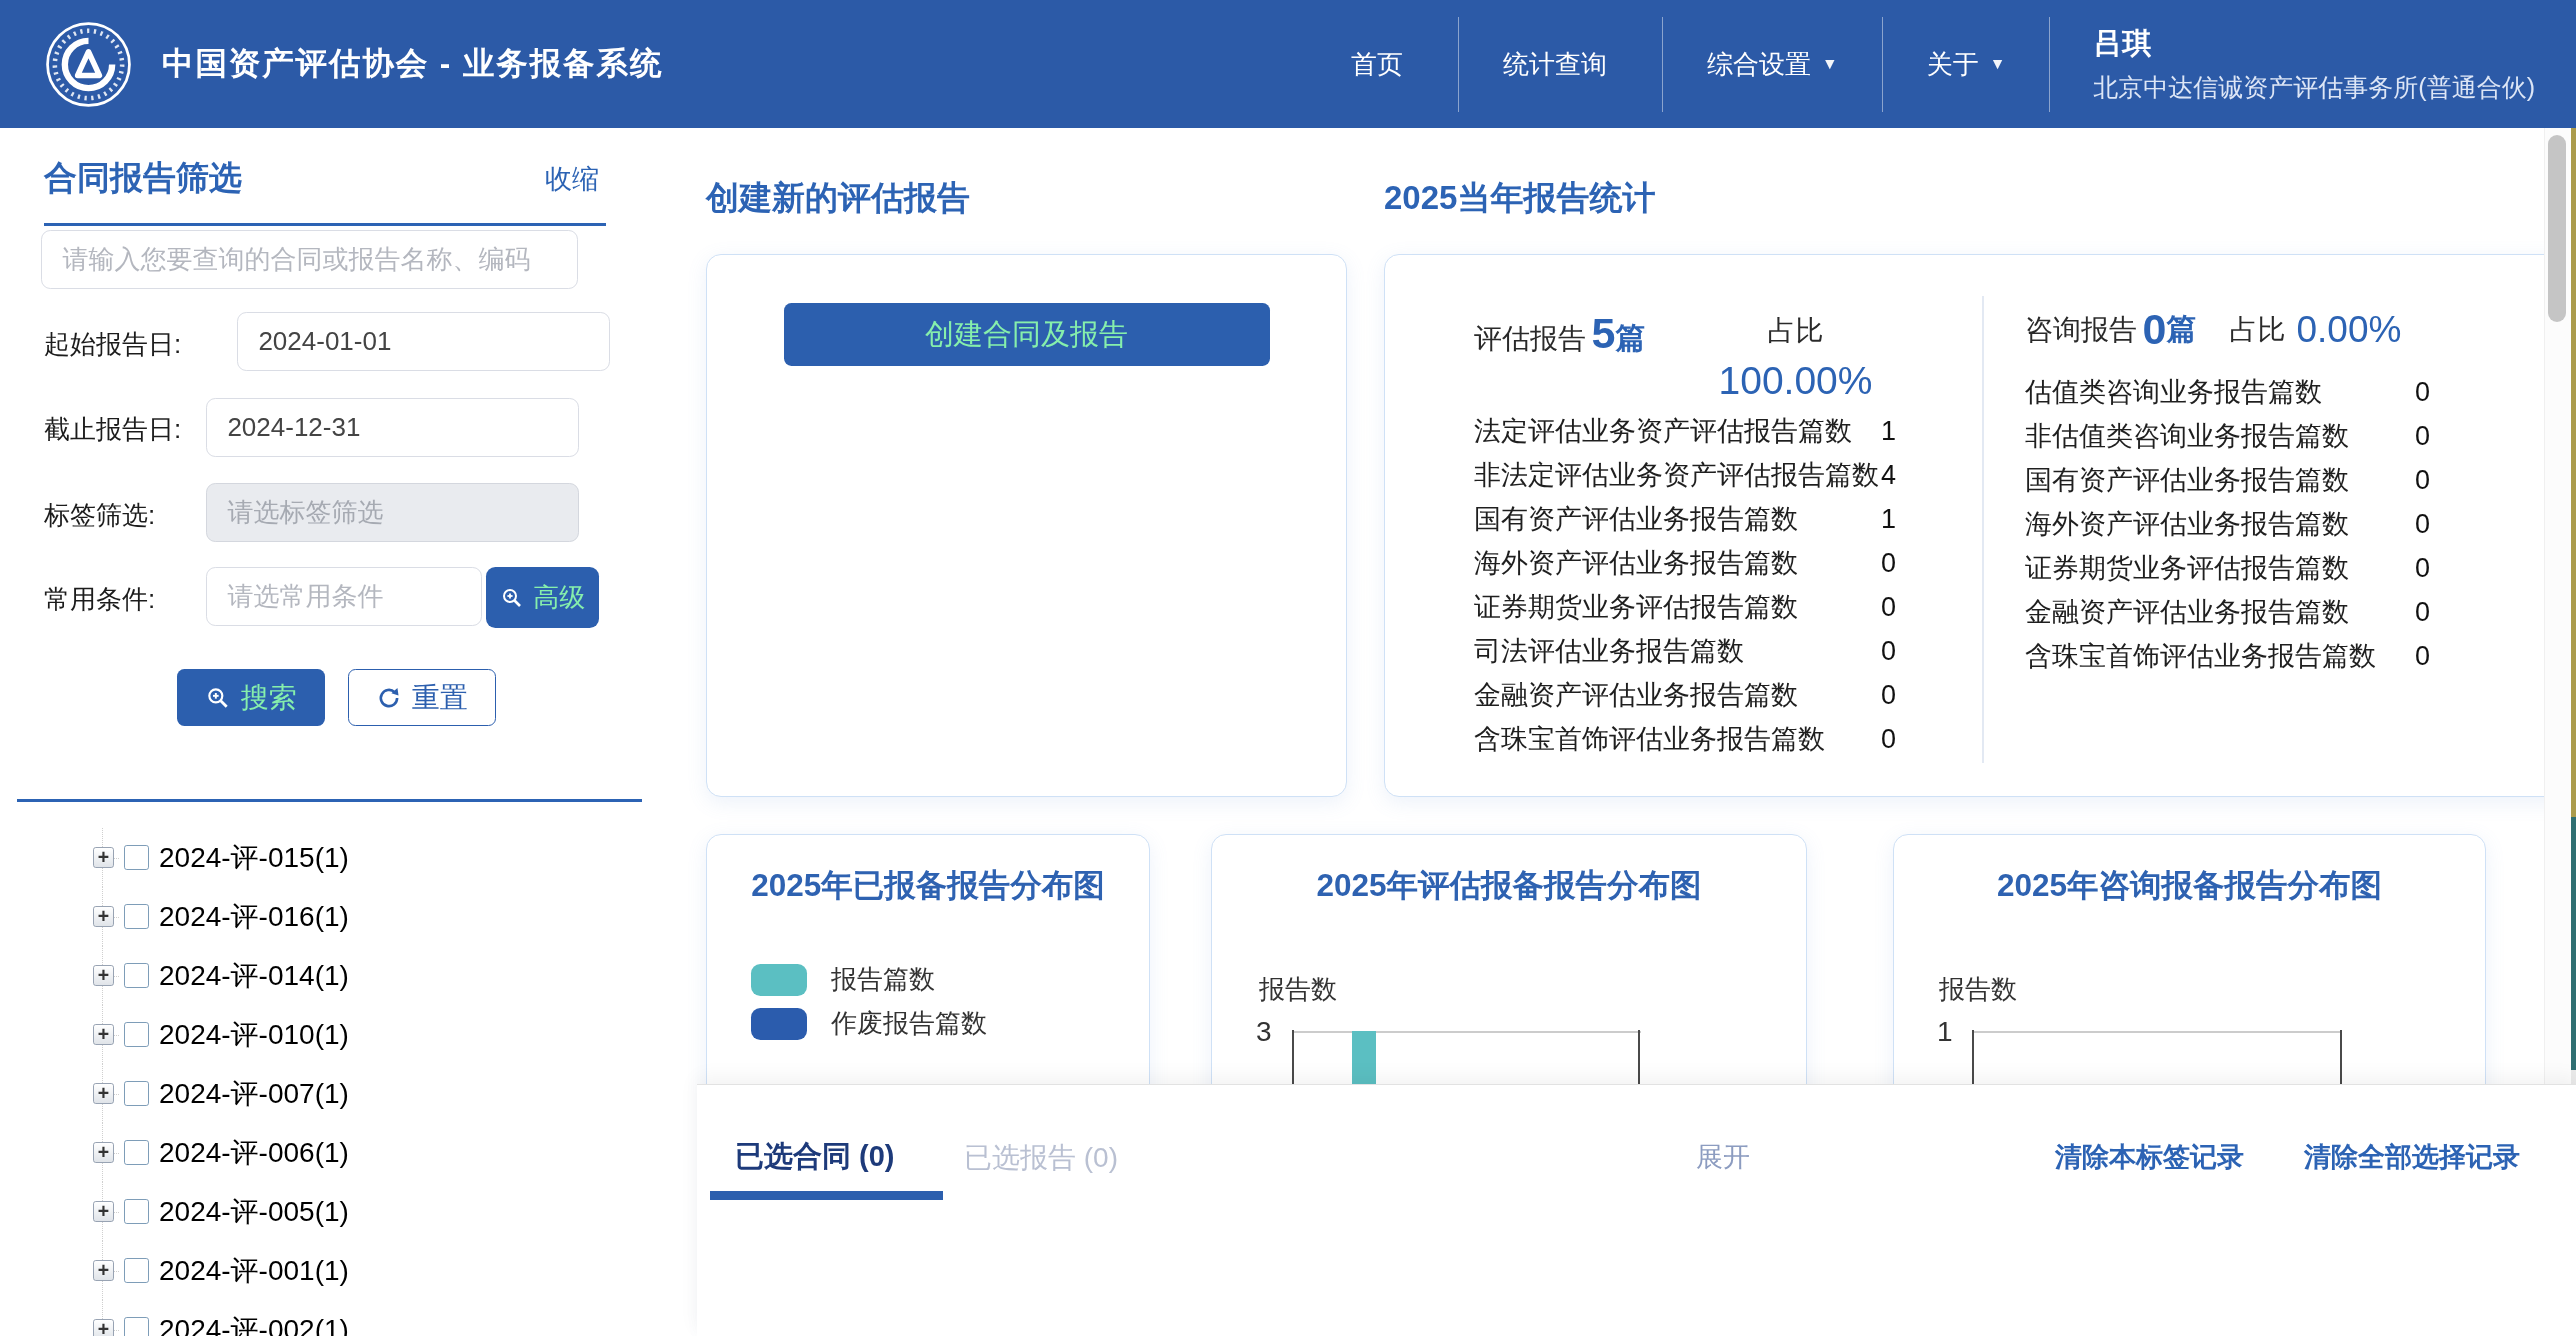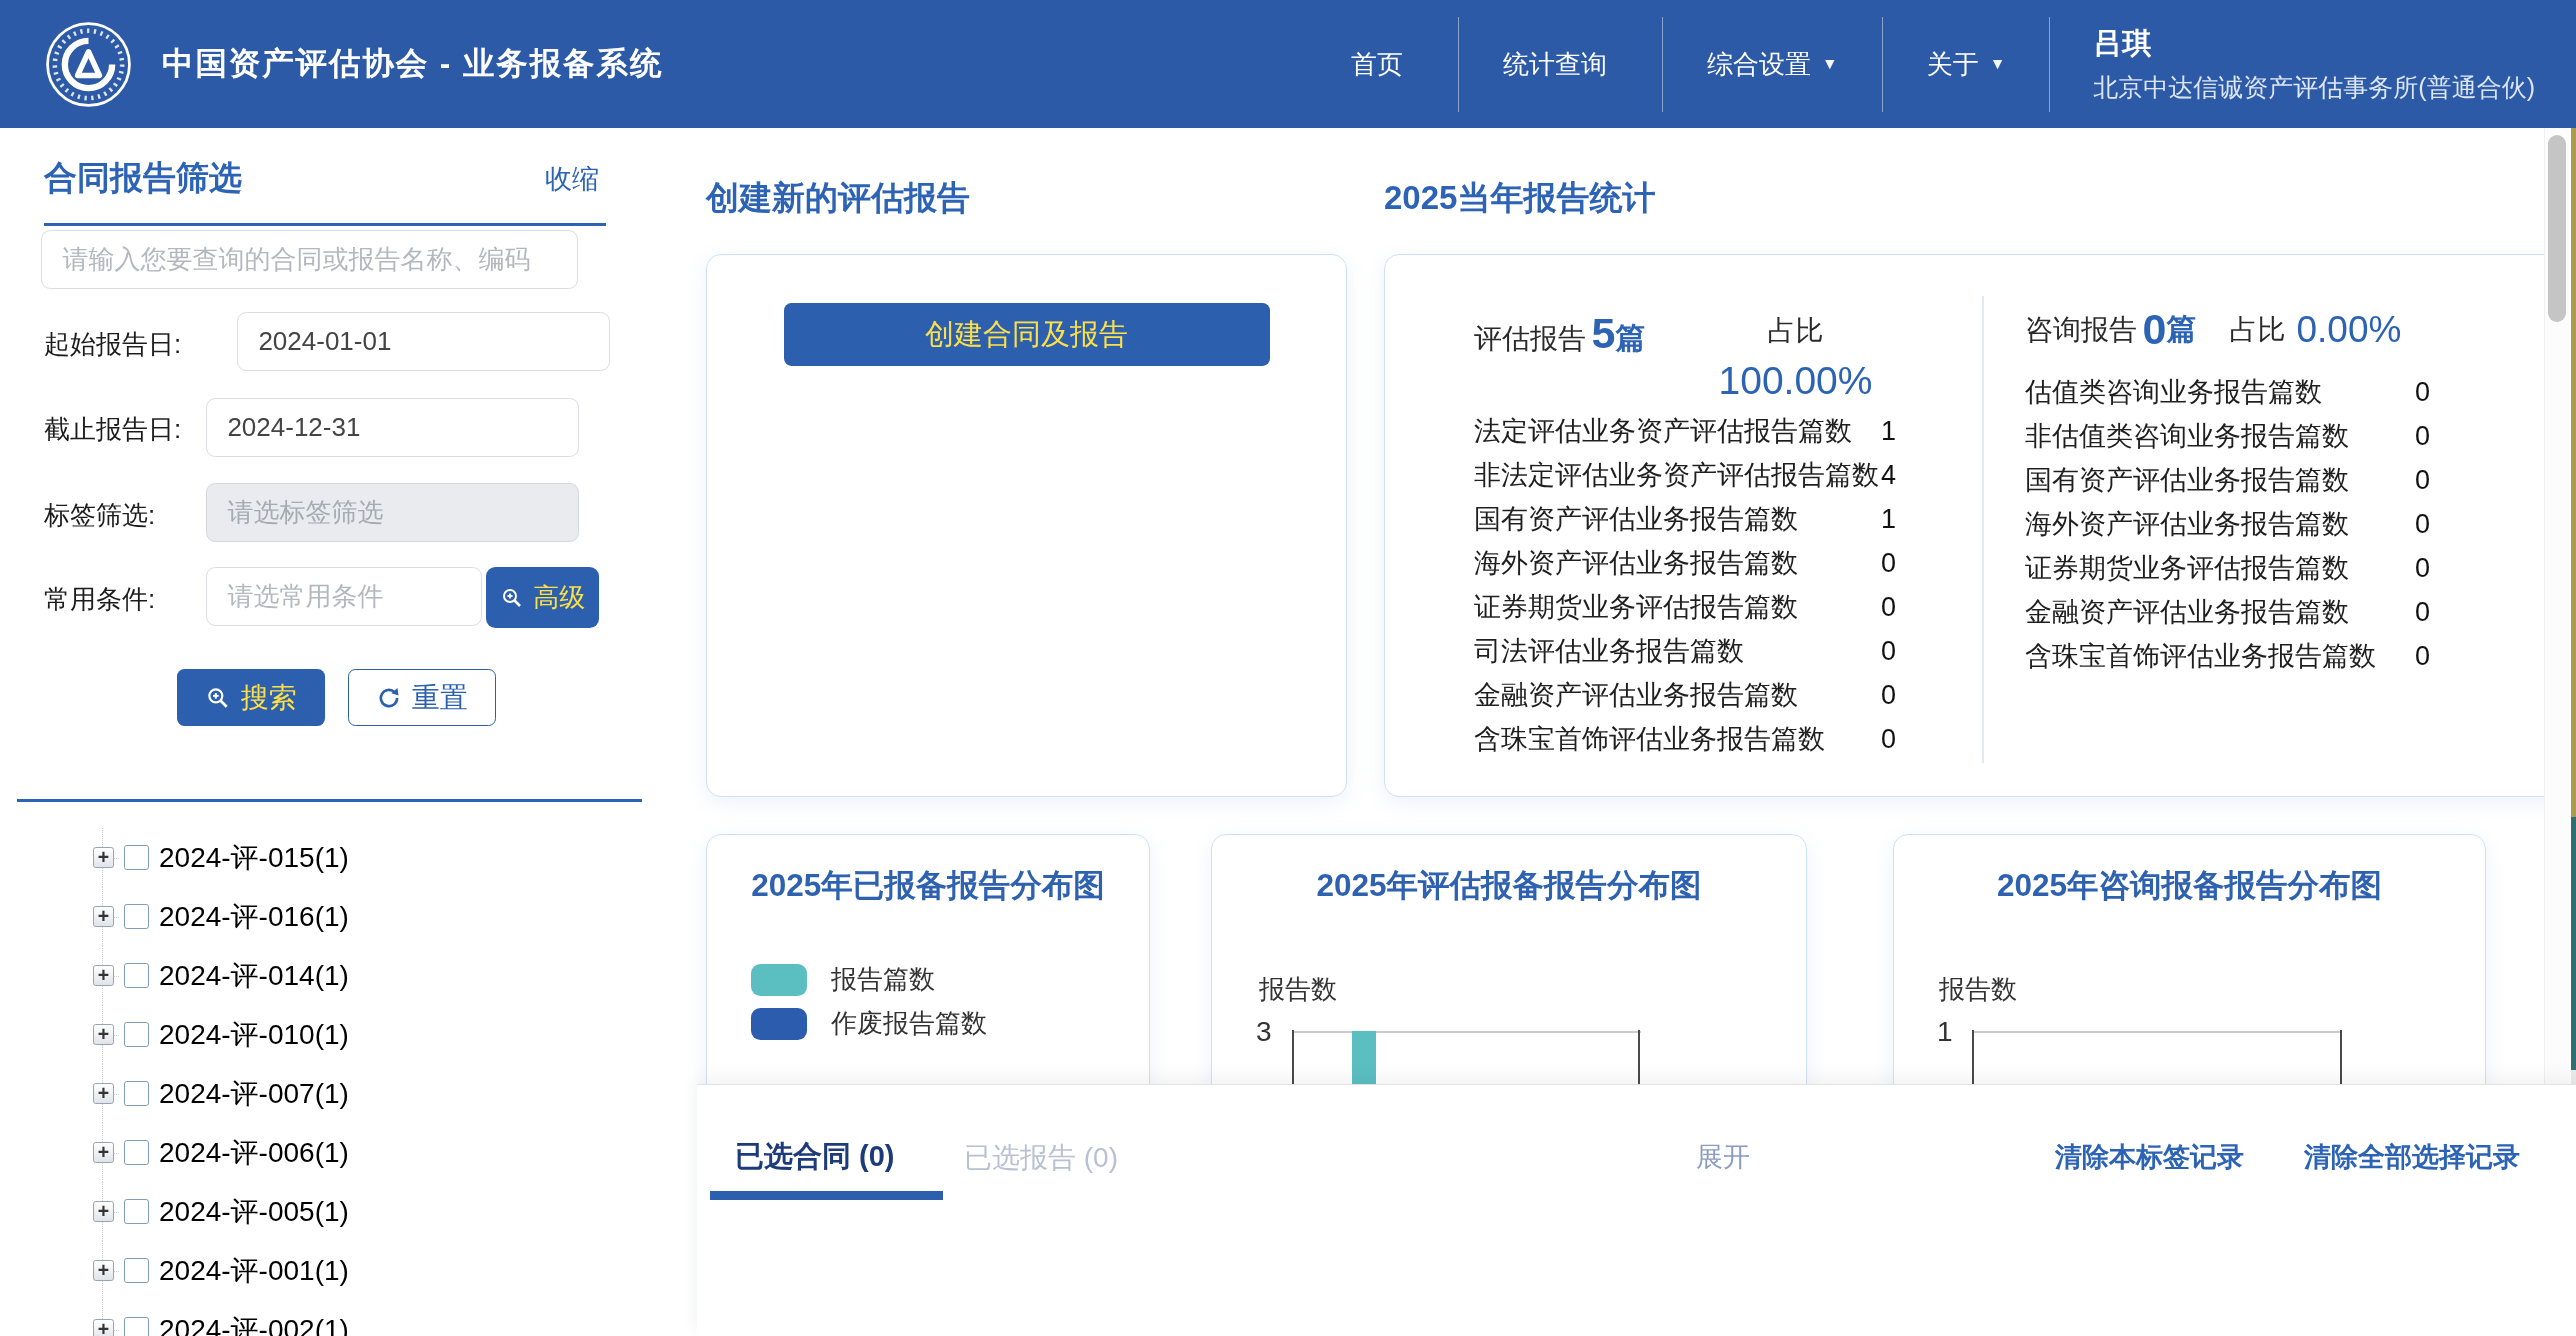--- a/index.html
+++ b/index.html
@@ -40,21 +40,21 @@
   .sb-input::placeholder { color: #b4b7bf; }
   .sb-keyword { position: absolute; left: 41px; top: 102px; width: 537px; height: 59px; }
   .sb-label { position: absolute; left: 44px; font-size: 26px; color: #1c1c1c; }
   .fld1 { top: 199px; } .fld2 { top: 284px; } .fld3 { top: 370px; } .fld4 { top: 454px; }
   .inp1 { position: absolute; left: 206px; top: 184px; width: 373px; height: 59px; margin-left: 31px; }
   .inp2 { position: absolute; left: 206px; top: 270px; width: 373px; height: 59px; }
   .inp3 { position: absolute; left: 206px; top: 355px; width: 373px; height: 59px; background: #e9ebef; border-color: #d4d7de; }
   .inp3::placeholder { color: #a6aab2; }
   .inp4 { position: absolute; left: 206px; top: 439px; width: 276px; height: 59px; }
   .btn { display: flex; align-items: center; justify-content: center; gap: 9.3px; cursor: pointer; border: none; border-radius: 7.4px; font-family: inherit; }
-  .btn-blue { background: #2c5fae; color: #fde047; }
+  .btn-blue { background: #2c5fae; color: #86efac; }
   .adv-btn { position: absolute; left: 486px; top: 439px; width: 113px; height: 61px; font-size: 26px; border-radius: 9.3px; }
   .search-btn { position: absolute; left: 177px; top: 541px; width: 148px; height: 57px; font-size: 28px; }
   .reset-btn { position: absolute; left: 348px; top: 541px; width: 148px; height: 57px; font-size: 28px;
                background: #fff; color: #2c5fae; border: 1.9px solid #2c5fae; }
   .sb-divider2 { position: absolute; left: 16.7px; top: 671px; width: 625px; height: 2.8px; background: #2c63b4; }
   .tree { position: absolute; left: 0; top: 700px; width: 686px; }
   .tree-row { position: relative; height: 59px; display: flex; align-items: center; }
   .tree-row::before { content: ""; position: absolute; left: 102px; top: 0; height: 100%; border-left: 1.9px dotted #cfcfcf; }
   .tree-row::after  { content: ""; position: absolute; left: 104px; top: 50%; width: 15px; border-top: 1.9px dotted #cfcfcf; }
   .tree-plus {

